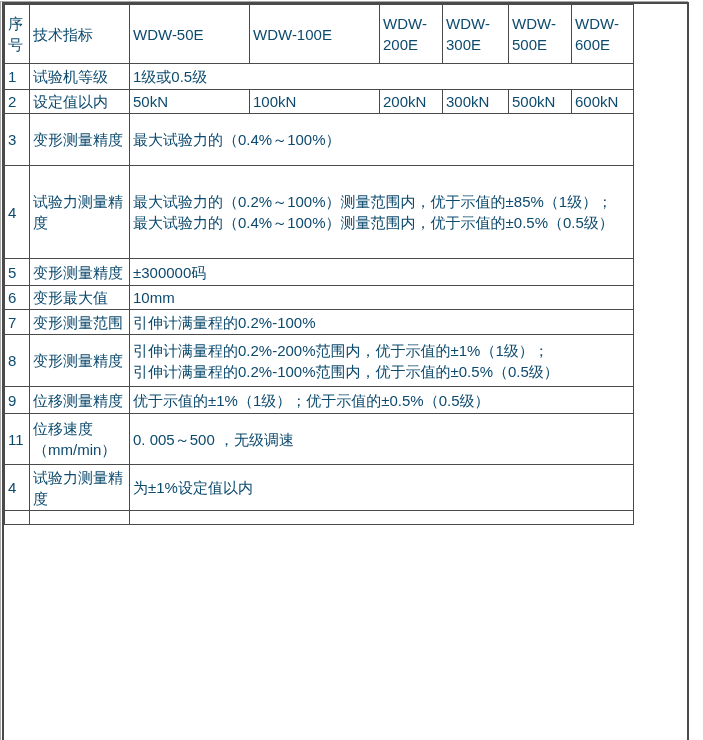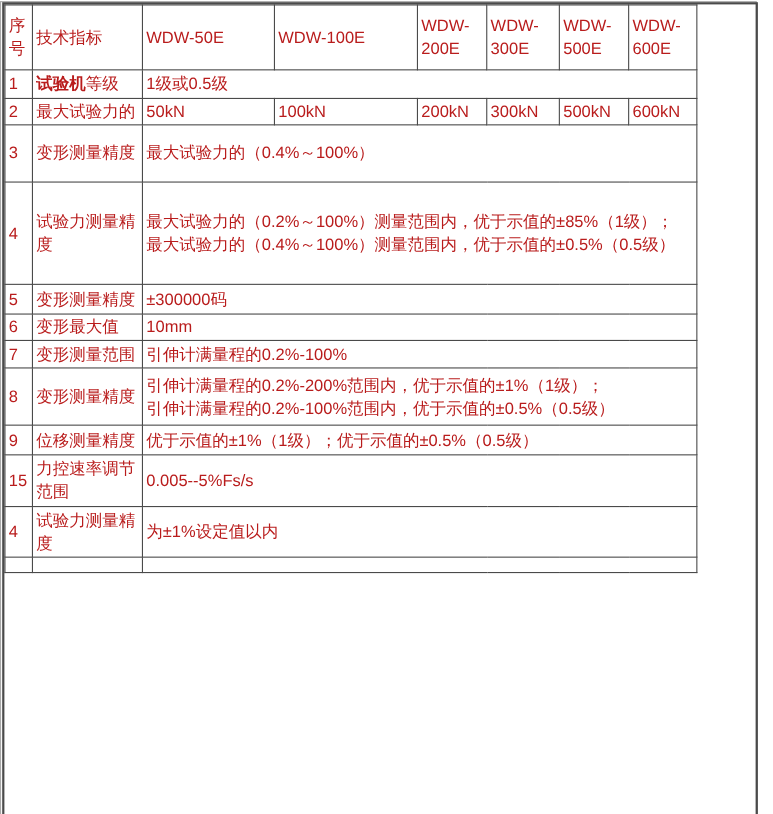--- a/index.html
+++ b/index.html
@@ -3,21 +3,21 @@
 <meta charset="utf-8">
 <style>
   html, body { margin: 0; padding: 0; }
   .page {
     position: relative;
     width: 703px;
     height: 740px;
     overflow: hidden;
     background: #ffffff;
     font-family: "Liberation Sans", "DejaVu Sans", sans-serif;
-    color: #b91c1c;
+    color: #0c4a6e;
   }
   .frame-light {
     position: absolute;
     left: 0; top: 1px;
     width: 686px; height: 760px;
     border: 1px solid #a9a9a9;
   }
   .frame-dark {
     position: absolute;
     left: 2px; top: 2px;
@@ -50,21 +50,21 @@
   tr.h24 { height: 24px; }
   tr.h25 { height: 25px; }
   tr.h27 { height: 27px; }
   tr.h47 { height: 47px; }
   tr.h46 { height: 46px; }
   tr.h51 { height: 51px; }
   tr.h52 { height: 52px; }
   tr.h53 { height: 53px; }
   tr.h93 { height: 93px; }
   tr.h14 { height: 14px; }
-  b.part { font-weight: bold; text-align: right; }
+  b.part { font-weight: normal; text-align: right; }
 </style>
 </head>
 <body>
 
 <div class="page">
   <div class="frame-light"></div>
   <div class="frame-dark">
 
     <table class="spec">
       <colgroup>
@@ -91,21 +91,21 @@
       </tr>
 
       <tr class="h26">
         <td class="num-cell">1</td>
         <td class="label-cell"><b class="part">试验机</b><span>等级</span></td>
         <td class="value-cell" colspan="6">1级或0.5级</td>
       </tr>
 
       <tr class="h23">
         <td class="num-cell">2</td>
-        <td class="label-cell">最大试验力的</td>
+        <td class="label-cell">设定值以内</td>
         <td class="value-cell">50kN</td>
         <td class="value-cell">100kN</td>
         <td class="value-cell">200kN</td>
         <td class="value-cell">300kN</td>
         <td class="value-cell">500kN</td>
         <td class="value-cell">600kN</td>
       </tr>
 
       <tr class="h52">
         <td class="num-cell">3</td>
@@ -145,29 +145,30 @@
 引伸计满量程的0.2%-100%范围内，优于示值的±0.5%（0.5级）</td>
       </tr>
 
       <tr class="h27">
         <td class="num-cell">9</td>
         <td class="label-cell">位移测量精度</td>
         <td class="value-cell" colspan="6">优于示值的±1%（1级）；优于示值的±0.5%（0.5级）</td>
       </tr>
 
 
+      <tr class="h51">
+        <td class="num-cell">11</td>
+        <td class="label-cell">位移速度
+（mm/min）</td>
+        <td class="value-cell" colspan="6">0. 005～500 ，无级调速</td>
+      </tr>
 
 
 
 
-      <tr class="h47">
-        <td class="num-cell">15</td>
-        <td class="label-cell">力控速率调节范围</td>
-        <td class="value-cell" colspan="6">0.005--5%Fs/s</td>
-      </tr>
 
       <tr class="h46">
         <td class="num-cell">4</td>
         <td class="label-cell">试验力测量精度</td>
         <td class="value-cell" colspan="6">为±1%设定值以内</td>
       </tr>
 
       <tr class="h14">
         <td class="num-cell"></td>
         <td class="label-cell"></td>

